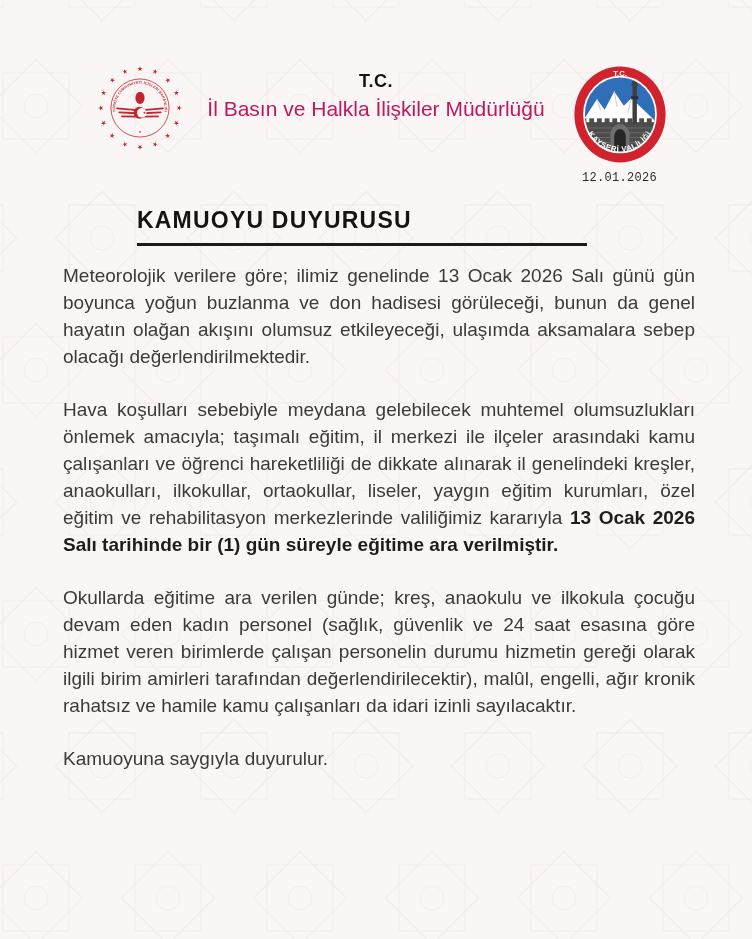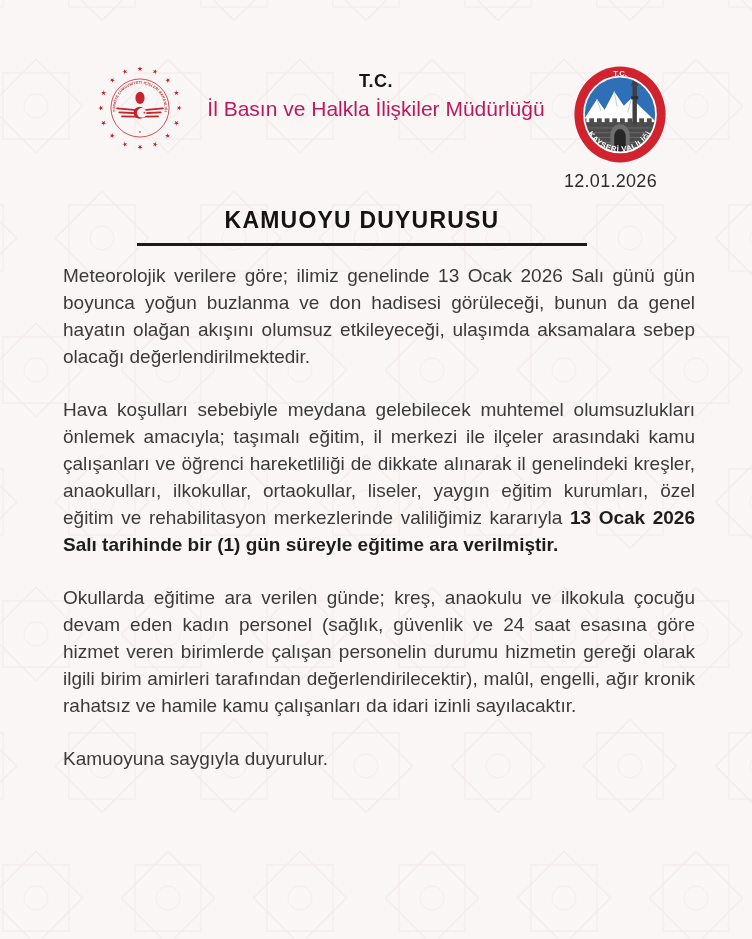--- a/index.html
+++ b/index.html
@@ -8,23 +8,23 @@
   .bg-pattern{position:absolute;left:0;top:0;width:752px;height:939px;pointer-events:none;}
 
   
   .emblem-left{position:absolute;left:96px;top:64px;width:88px;height:88px;}
   .emblem-right{position:absolute;left:572px;top:64px;width:96px;height:101px;}
   .header-center{position:absolute;left:146px;top:70px;width:460px;text-align:center;color:#141414;}
   .hdr-tc{font-size:18px;font-weight:800;letter-spacing:.5px;line-height:22px;}
   .hdr-org{font-size:22px;font-weight:800;letter-spacing:.3px;line-height:27px;margin-top:3px;}
   .hdr-dept{font-size:21px;font-weight:400;color:#be185d;line-height:25px;margin-top:4px;}
 
-  .doc-date{position:absolute;top:171px;right:95px;font-size:18px;color:#2c2c2c;letter-spacing:.3px;}
-
-  .title-wrap{position:absolute;left:137px;top:206px;width:450px;text-align:center;}
+  .doc-date{position:absolute;top:171px;right:95px;font-size:12px;color:#2c2c2c;letter-spacing:.3px;font-family:Liberation Mono, monospace;}
+
+  .title-wrap{position:absolute;left:137px;top:206px;width:450px;}
   .doc-title{margin:0;font-size:23px;font-weight:800;letter-spacing:1.2px;color:#141414;line-height:28px;}
   .title-underline{width:450px;height:3px;background:#1b1b1b;margin-top:9px;}
 
   .body-text{position:absolute;left:57px;top:262px;width:638px;
              font-size:19px;line-height:27px;color:#3a3a3a;text-align:justify;}
   .body-text p{margin:0 0 26px 6px;}
   .body-text p:last-child{margin-bottom:0;}
   .body-text strong{color:#1d1d1d;font-weight:700;}
 </style>
 </head>

